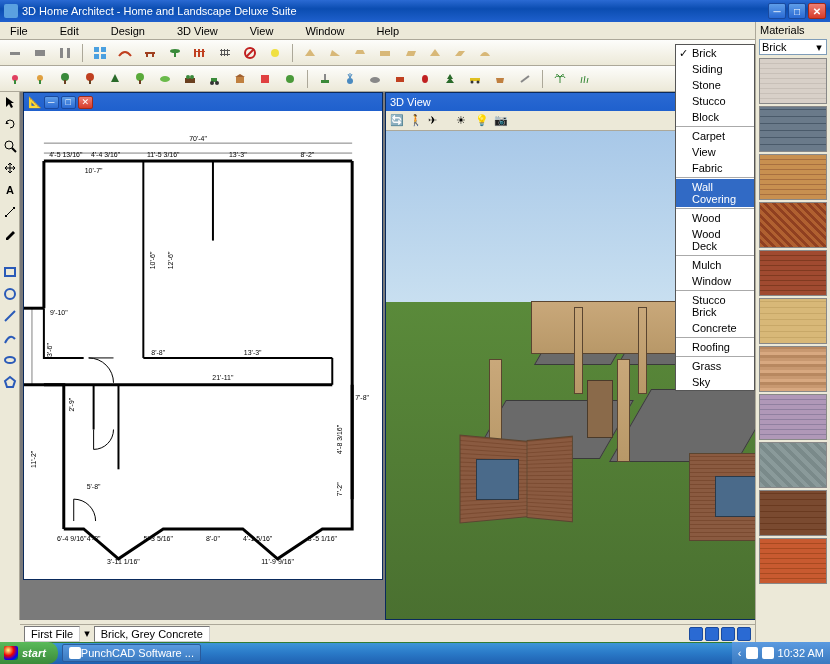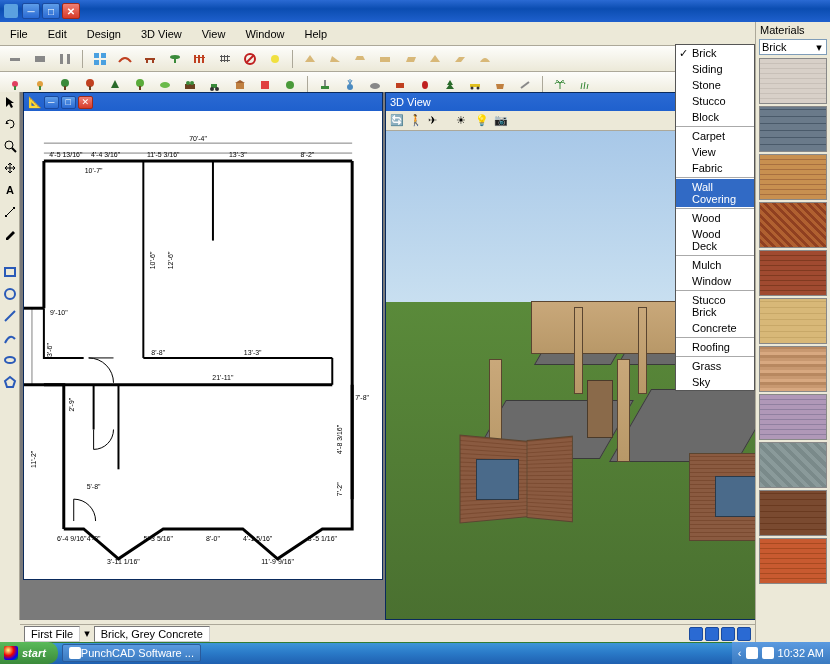--- a/index.html
+++ b/index.html
@@ -7,21 +7,21 @@
 
 
 .titlebar { height: 22px; background: linear-gradient(#2a6ad3,#0b4db1 40%,#1f60cd); display: flex; align-items: center; padding: 0 4px; color: #fff; }
 .titlebar .icon { width: 14px; height: 14px; background: #5aa0e0; margin-right: 4px; border-radius: 2px; }
 .titlebar .title { flex: 1; font-size: 11px; }
 .winbtns { display: flex; gap: 2px; }
 .winbtn { width: 18px; height: 16px; background: linear-gradient(#5e9de8,#2a6ad3); border: 1px solid #1a4a9e; border-radius: 2px; display:flex; align-items:center; justify-content:center; color:#fff; font-size:10px; font-weight:bold; }
 .winbtn.close { background: linear-gradient(#f08074,#d63b2a); border-color:#a02a1a; }
 
 
-.menubar { height: 24px; background: #ece9d8; display: flex; align-items: center; padding: 0 4px; gap: 8px; border-bottom: 1px solid #aca899; }
+.menubar { height: 18px; background: #ece9d8; display: flex; align-items: center; padding: 0 4px; gap: 20px; border-bottom: 1px solid #aca899; }
 .menubar span { padding: 1px 6px; cursor: default; }
 
 
 .toolbar { height: 26px; background: linear-gradient(#fdfdfb,#ece9d8); border-bottom: 1px solid #aca899; display:flex; align-items:center; padding: 0 4px; gap:3px; }
 .tbtn { width: 22px; height: 22px; display:flex; align-items:center; justify-content:center; border:1px solid transparent; }
 .tsep { width:1px; height:18px; background:#aca899; margin:0 3px; }
 
 
 .leftpal { position:absolute; left:0; top:92px; width:20px; background:#ece9d8; border-right:1px solid #aca899; height: 528px; display:flex; flex-direction:column; align-items:center; padding-top:2px; gap:6px; }
 .leftpal .lbtn { width:16px; height:16px; display:flex; align-items:center; justify-content:center; }
@@ -94,20 +94,21 @@
 .tray .ti{width:12px;height:12px;background:#fff;border-radius:2px;}
 
 
 .ic{width:14px;height:14px;display:block;}
 </style>
 </head>
 <body>
 
 <div class="titlebar">
   <div class="icon"></div>
+  <div class="title">3D Home Architect - Home and Landscape Deluxe Suite</div>
   <div class="winbtns">
     <div class="winbtn">─</div>
     <div class="winbtn">□</div>
     <div class="winbtn close">✕</div>
   </div>
 </div>
 
 <div class="menubar">
   <span>File</span>
   <span>Edit</span>

